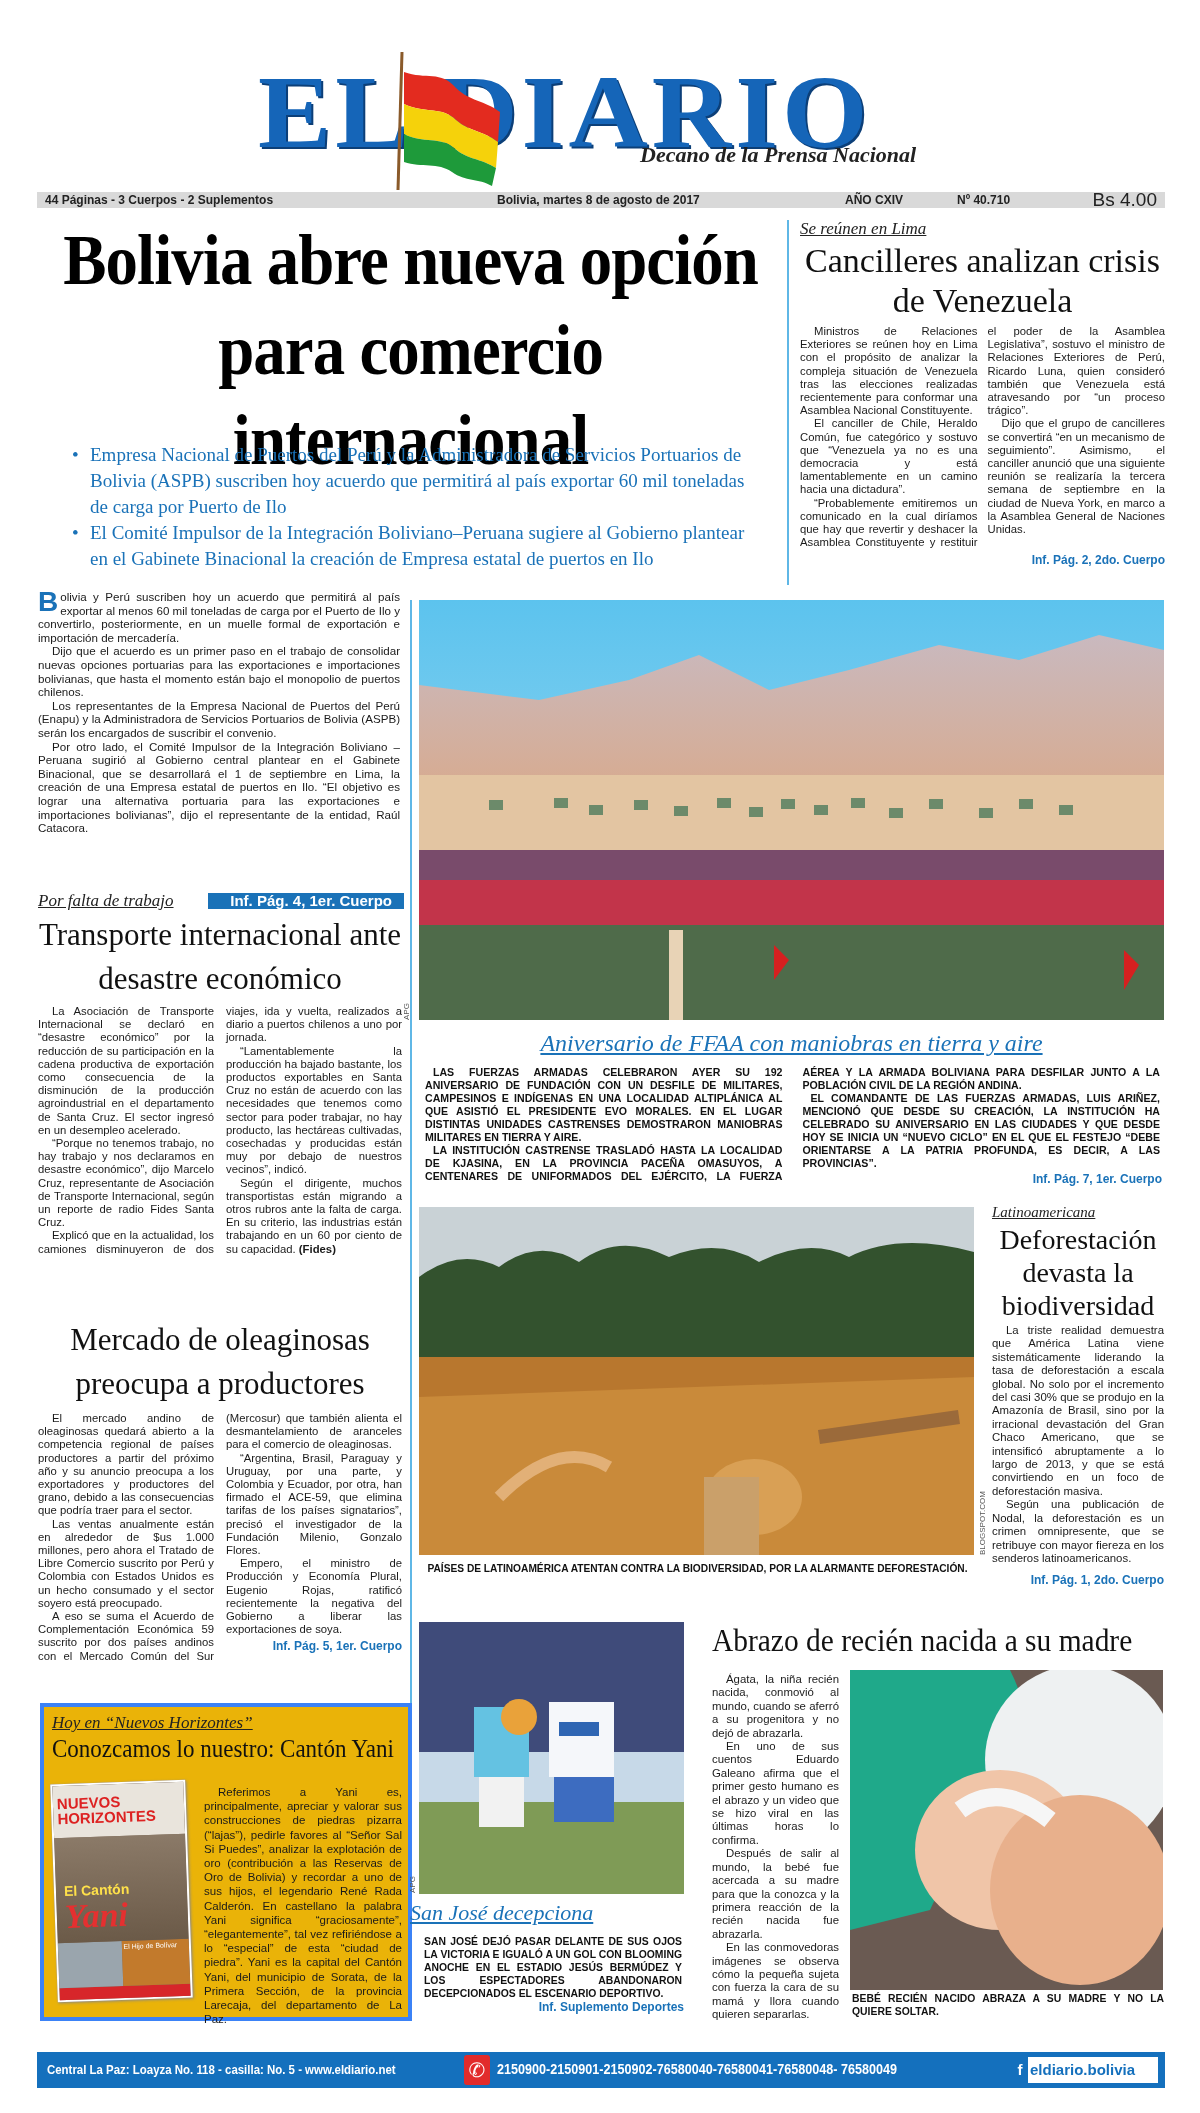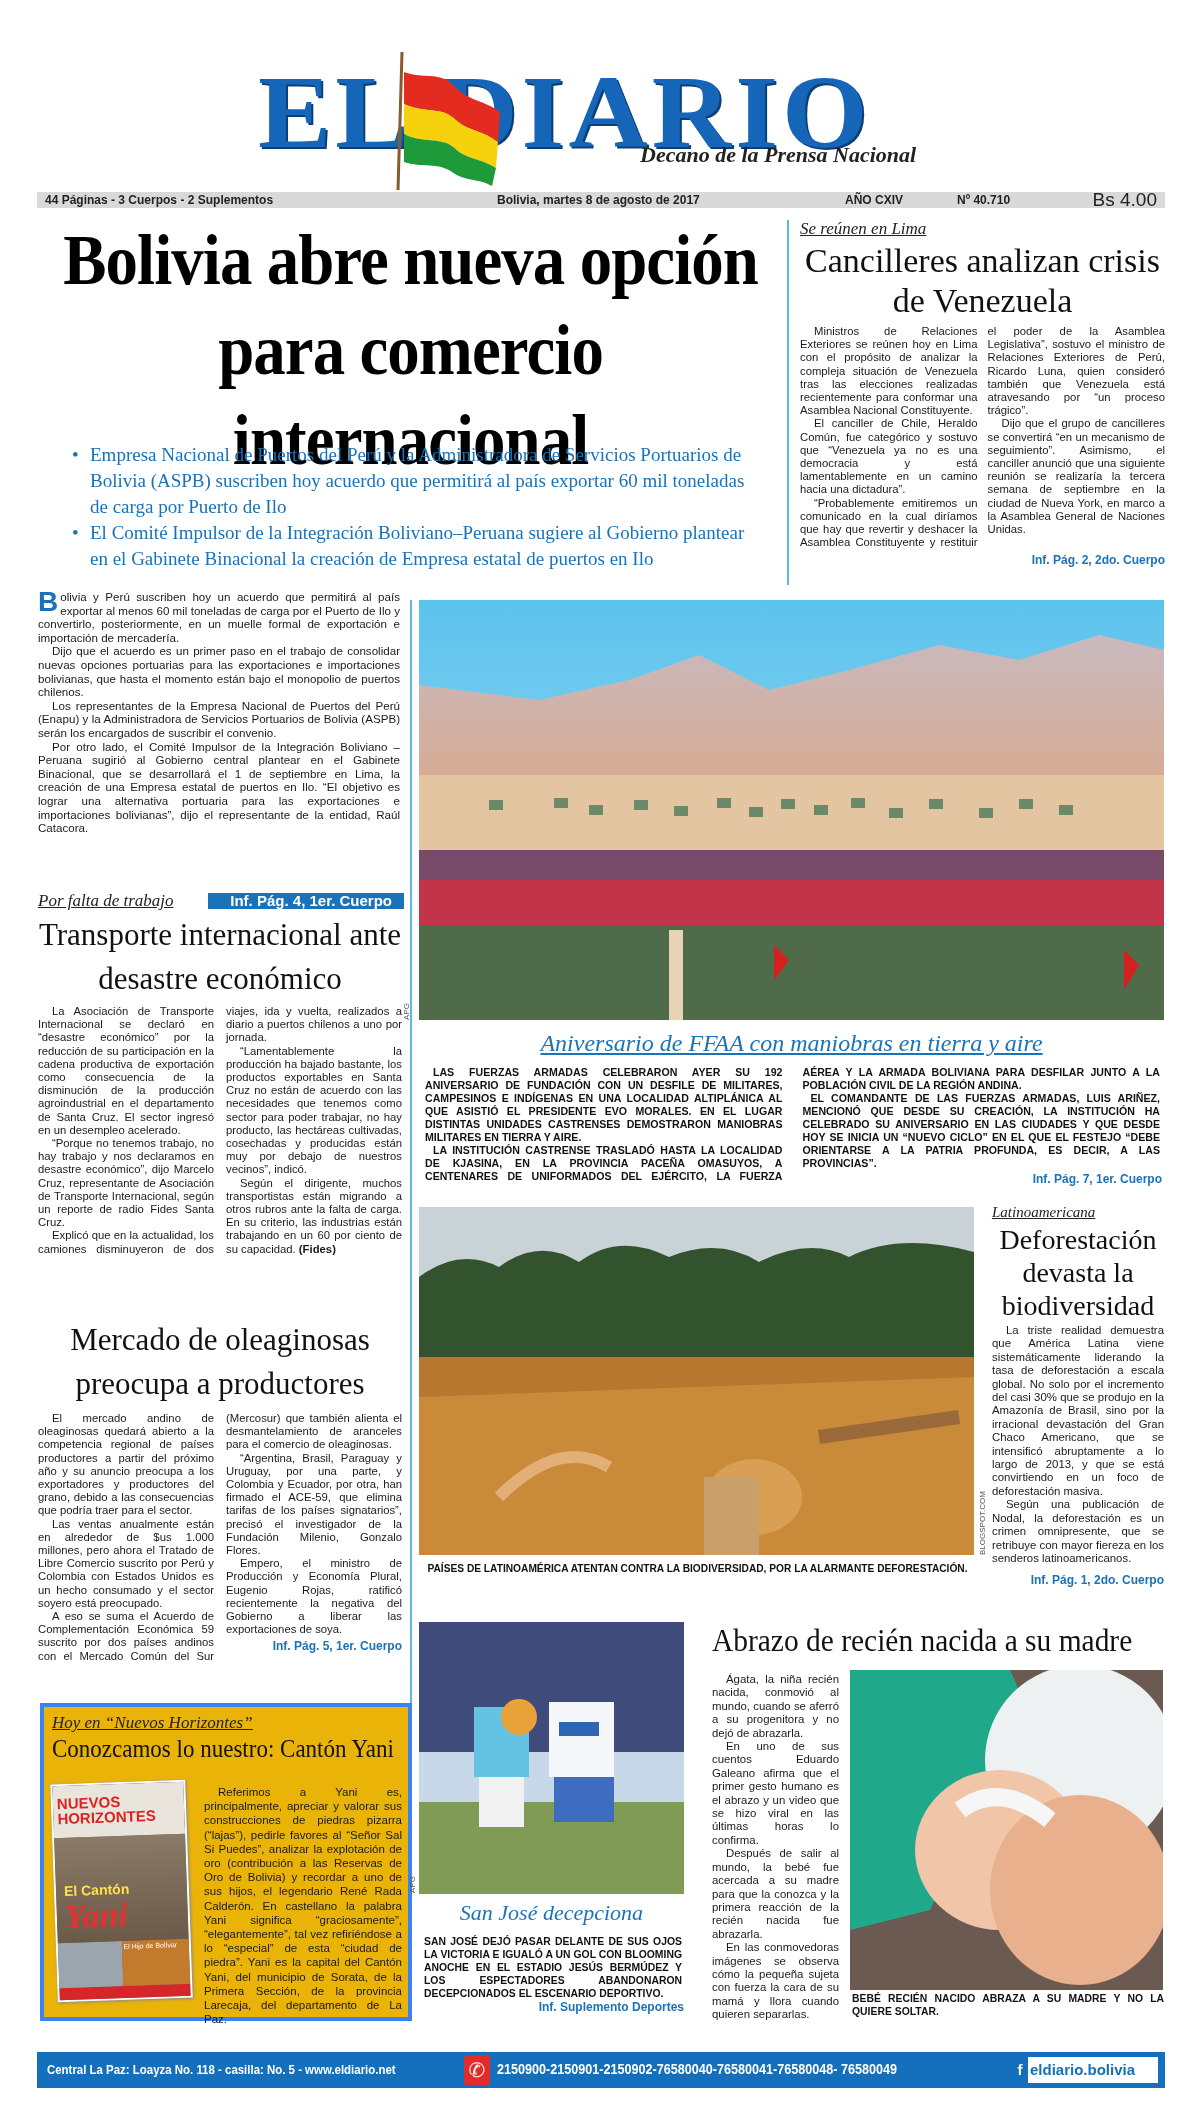--- a/index.html
+++ b/index.html
@@ -225,21 +225,21 @@
     <rect y="180" width="265" height="92" fill="#7f9b56"></rect>
     <rect x="55" y="85" width="55" height="70" fill="#64c2e2"></rect>
     <rect x="60" y="155" width="45" height="50" fill="#f2f2f2"></rect>
     <rect x="130" y="80" width="65" height="75" fill="#f5f7fa"></rect>
     <rect x="140" y="100" width="40" height="14" fill="#2f66b3"></rect>
     <rect x="135" y="155" width="60" height="45" fill="#3d6cc0"></rect>
     <circle cx="100" cy="95" r="18" fill="#e9a23a"></circle>
   </svg>
 </div>
 <div class="credit" style="left:408px; top:1893px;">APG</div>
-<div class="abs serif" style="left:419px; top:1900px; width:265px; text-align:center; font-style:italic; font-size:22px; color:#1a72b8; ">San José decepciona</div>
+<div class="abs serif" style="left:410px; top:1900px; width:265px; font-style:italic; font-size:22px; color:#1a72b8; text-decoration:underline;">San José decepciona</div>
 <div class="abs caps" style="left:424px; top:1935px; width:258px; font-size:10.4px;">San José dejó pasar delante de sus ojos la victoria e igualó a un gol con Blooming anoche en el estadio Jesús Bermúdez y los espectadores abandonaron decepcionados el escenario deportivo.</div>
 <div class="abs inf" style="left:419px; top:2000px; width:265px;">Inf. Suplemento Deportes</div>
 
 <div class="abs serif" style="left:712px; top:1623px; width:460px; font-size:31px; white-space:nowrap; transform:scaleX(0.95); transform-origin:left top;">Abrazo de recién nacida a su madre</div>
 <div class="abs body-text" style="left:712px; top:1673px; width:127px; font-size:11.4px; line-height:13.4px;">
   <p>Ágata, la niña recién nacida, conmovió al mundo, cuando se aferró a su progenitora y no dejó de abrazarla.</p>
   <p>En uno de sus cuentos Eduardo Galeano afirma que el primer gesto humano es el abrazo y un video que se hizo viral en las últimas horas lo confirma.</p>
   <p>Después de salir al mundo, la bebé fue acercada a su madre para que la conozca y la primera reacción de la recién nacida fue abrazarla.</p>
   <p>En las conmovedoras imágenes se observa cómo la pequeña sujeta con fuerza la cara de su mamá y llora cuando quieren separarlas.</p>
 </div>

